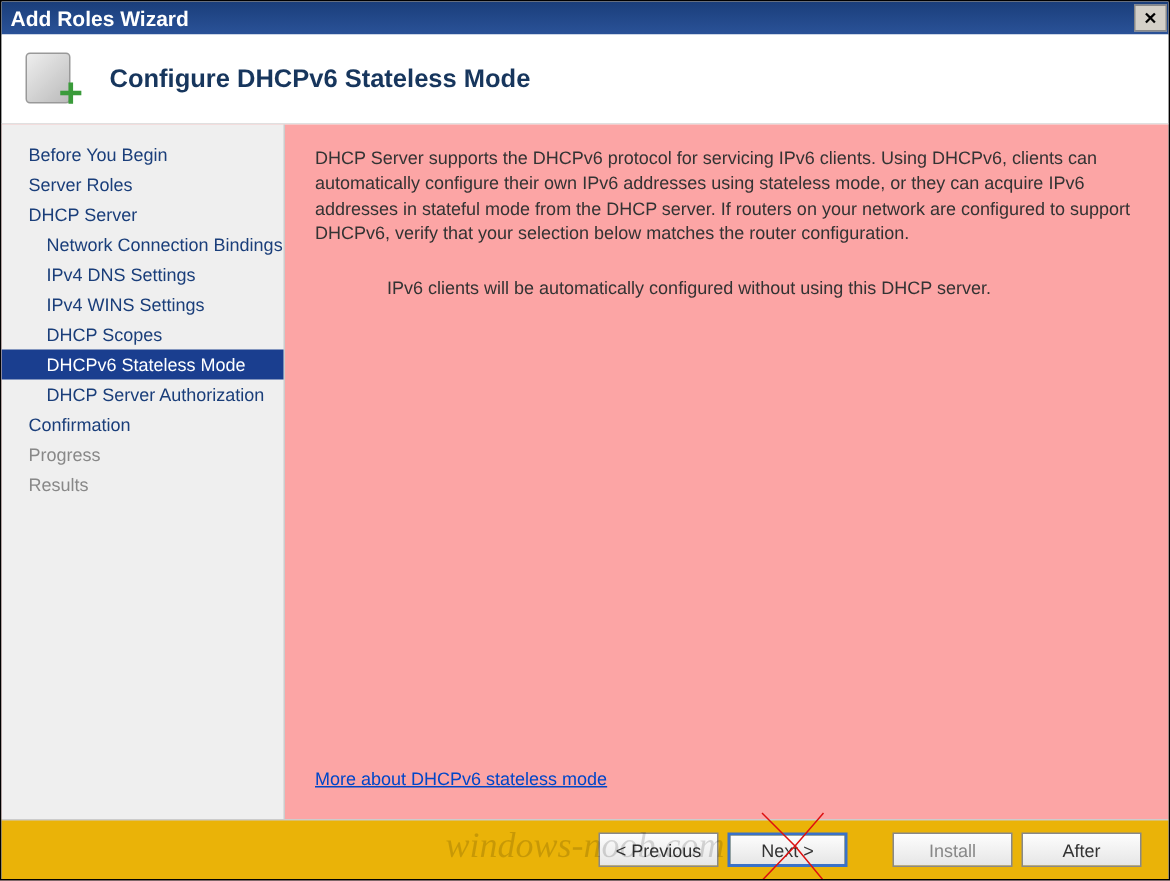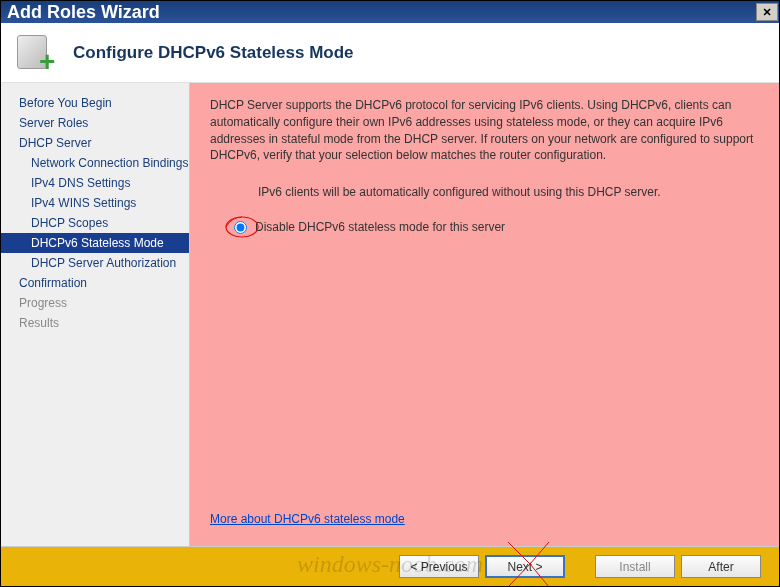--- a/index.html
+++ b/index.html
@@ -23,21 +23,21 @@
       height: 22px;
       background: linear-gradient(to bottom, #1a3e7a, #2a5298);
       display: flex;
       justify-content: space-between;
       align-items: center;
       padding-left: 6px;
     }
     
     .titlebar-text {
       color: #fff;
-      font-size: 18px;
+      font-size: 14px;
       font-weight: bold;
     }
     
     .close-btn {
       width: 22px;
       height: 18px;
       background: #d4d0c8;
       border: 1px solid #888;
       display: flex;
       align-items: center;
@@ -283,28 +283,20 @@
       <div class="nav-item disabled">Results</div>
     </div>
 
   <div class="content">
 
     <div class="description">DHCP Server supports the DHCPv6 protocol for servicing IPv6 clients. Using DHCPv6, clients can automatically configure their own IPv6 addresses using stateless mode, or they can acquire IPv6 addresses in stateful mode from the DHCP server. If routers on your network are configured to support DHCPv6, verify that your selection below matches the router configuration.</div>
 
 
     <div class="radio-hint">IPv6 clients will be automatically configured without using this DHCP server.</div>
 
-    <div class="radio-row" style="position:relative">
-      <svg class="pen-mark" viewBox="0 0 40 28">
-        <ellipse cx="20" cy="14" rx="16" ry="10" fill="none" stroke="#d11" stroke-width="1.2"></ellipse>
-        <path d="M 4 14 Q 10 4 20 4" fill="none" stroke="#d11" stroke-width="1"></path>
-      </svg>
-      <input type="radio" name="mode" checked="" style="">
-      <span class="label">Disable DHCPv6 stateless mode for this server</span>
-    </div>
 
     <a class="learn-more">More about DHCPv6 stateless mode</a>
 
   </div>
 </div>
 
 <div class="footer">
   <button class="btn">&lt; Previous</button>
   <div style="position:relative">
     <button class="btn default-btn">Next &gt;</button>

